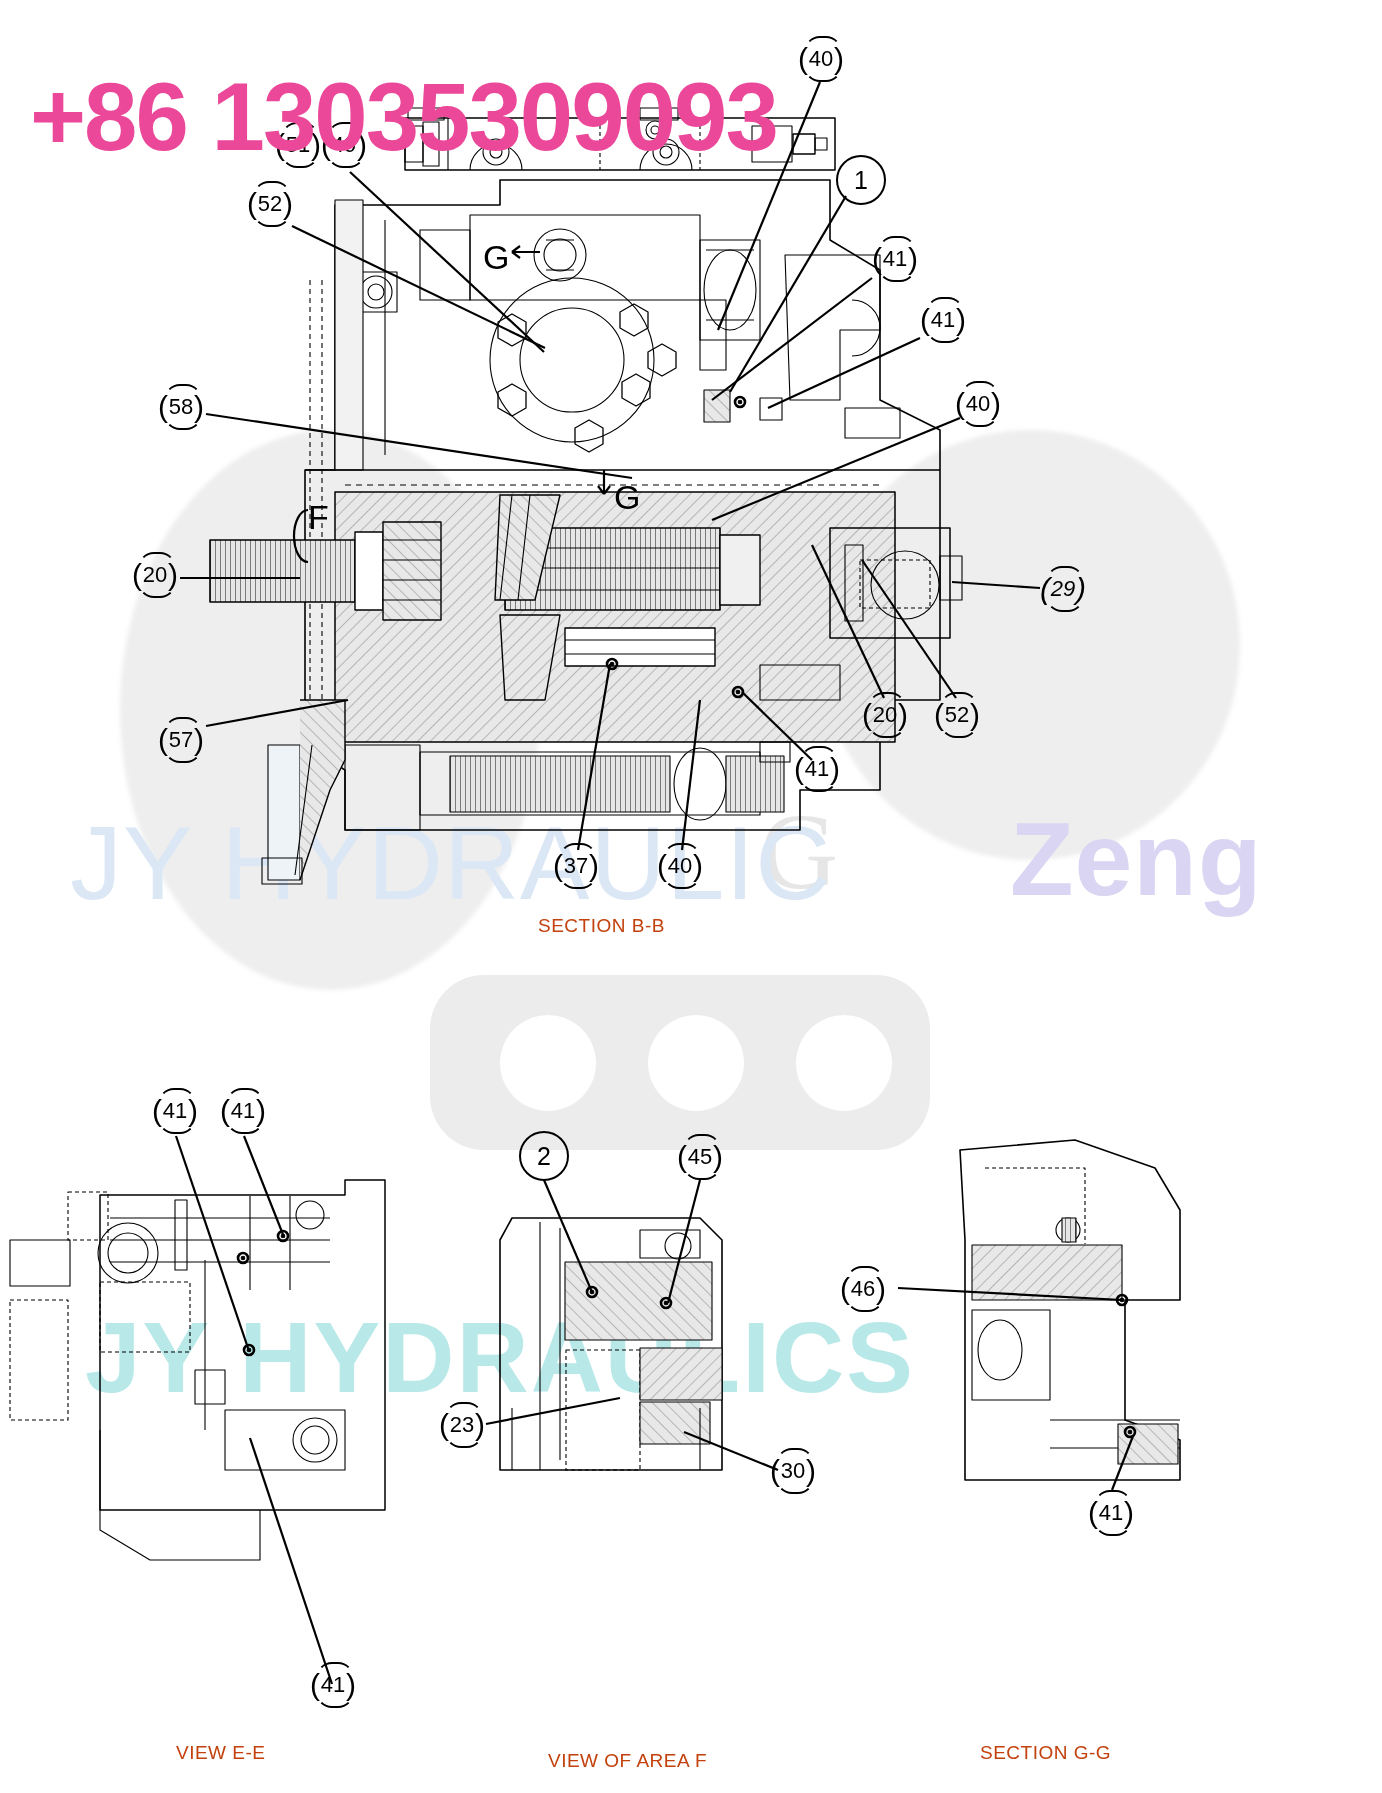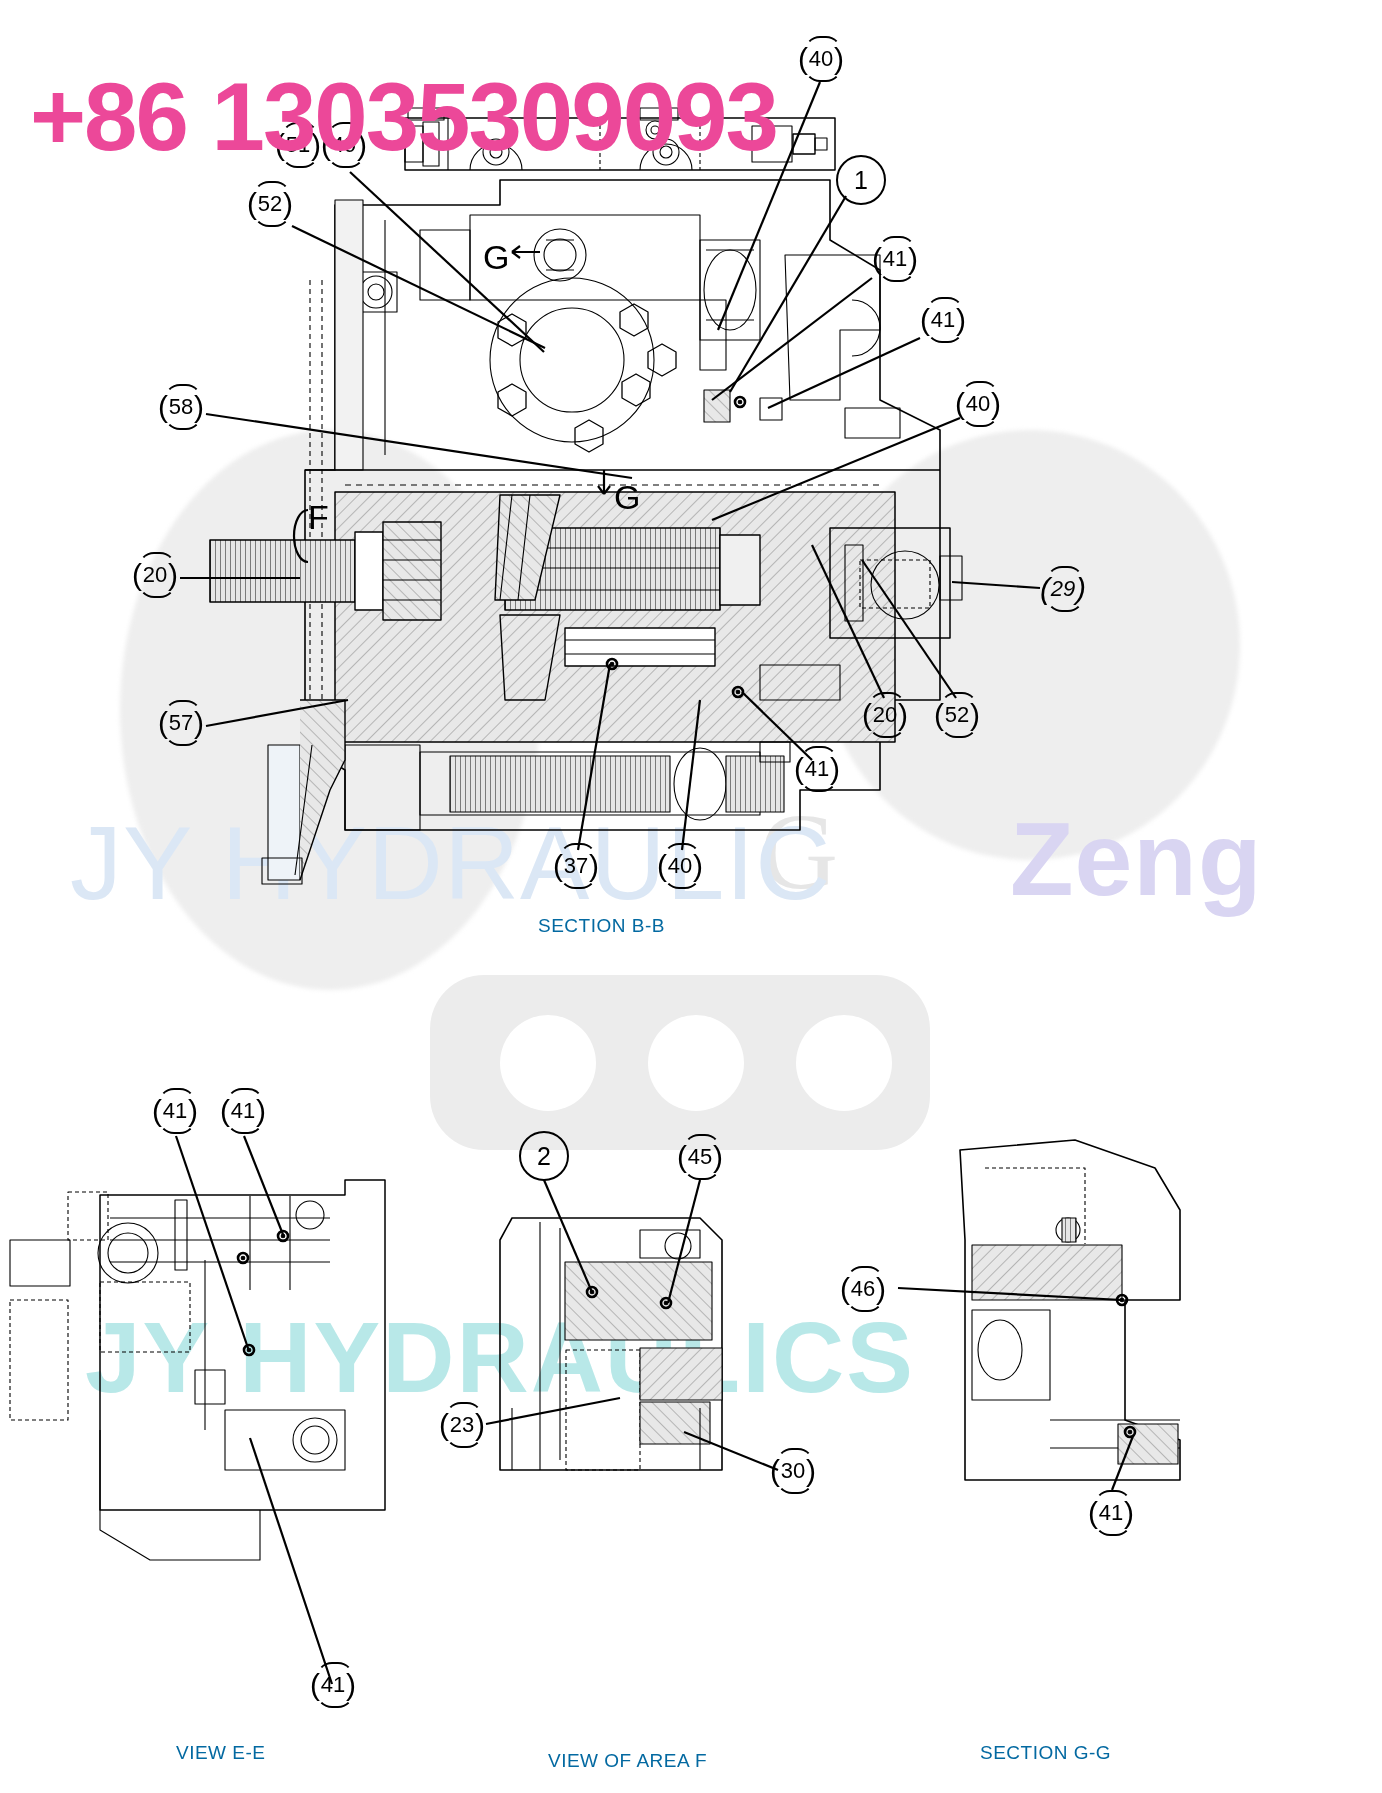--- a/index.html
+++ b/index.html
@@ -44,21 +44,21 @@
   .balloon.arc .arctop{top:0;border-bottom:none;border-radius:22px 22px 0 0;
         border-left-color:transparent;border-right-color:transparent;}
   .balloon.arc .arcbot{bottom:0;border-top:none;border-radius:0 0 22px 22px;
         border-left-color:transparent;border-right-color:transparent;}
   
   .balloon.circle{width:50px;height:50px;border:2.6px solid #000;border-radius:50%;
         box-sizing:border-box;}
   .balloon.circle .num{width:100%;height:100%;font-size:25px;}
 
   
-  .caption{position:absolute;font-size:19px;letter-spacing:.5px;color:#0369a1;
+  .caption{position:absolute;font-size:19px;letter-spacing:.5px;color:#c2410c;
            z-index:30;white-space:nowrap;}
 
   
   .viewletter{position:absolute;font-size:34px;color:#000;z-index:28;}
 </style>
 </head>
 <body>
 
 <div class="wm-soft" style="left:120px;top:430px;width:420px;height:560px;"></div>
 <div class="wm-soft" style="left:820px;top:430px;width:420px;height:430px;"></div>
@@ -360,21 +360,21 @@
     <div class="arcbot"></div>
   <div class="num">20</div>
   </div>
 
 <div class="balloon arc" style="left:1040px;top:566px;font-style:italic;">
   <div class="arctop"></div>
     <div class="arcbot"></div>
   <div class="num">29</div>
   </div>
 
-<div class="balloon arc" style="left:158px;top:700px;">
+<div class="balloon arc" style="left:158px;top:717px;">
   <div class="arctop"></div>
     <div class="arcbot"></div>
   <div class="num">57</div>
   </div>
 
 <div class="balloon arc" style="left:862px;top:692px;">
   <div class="arctop"></div>
     <div class="arcbot"></div>
   <div class="num">20</div>
   </div>

